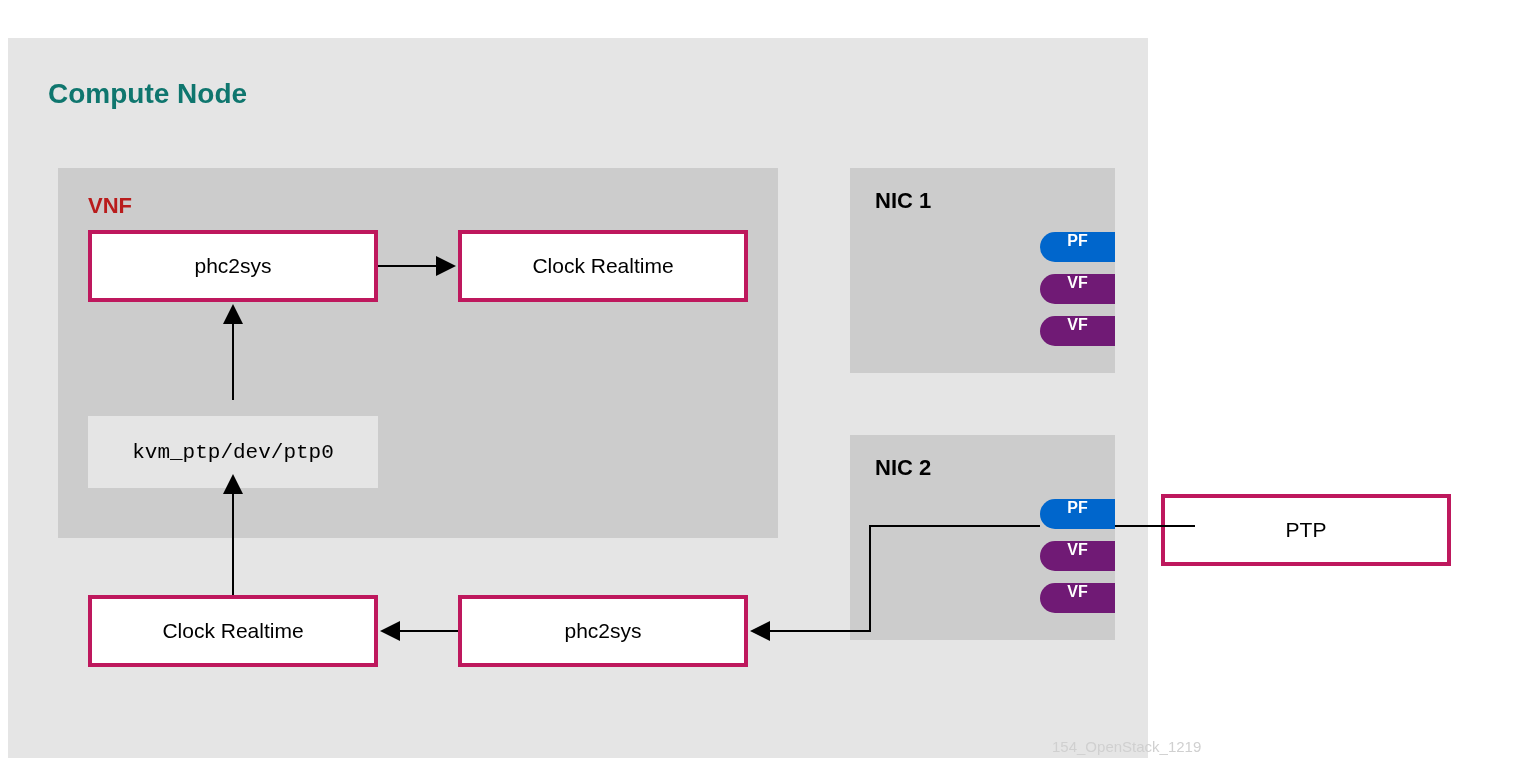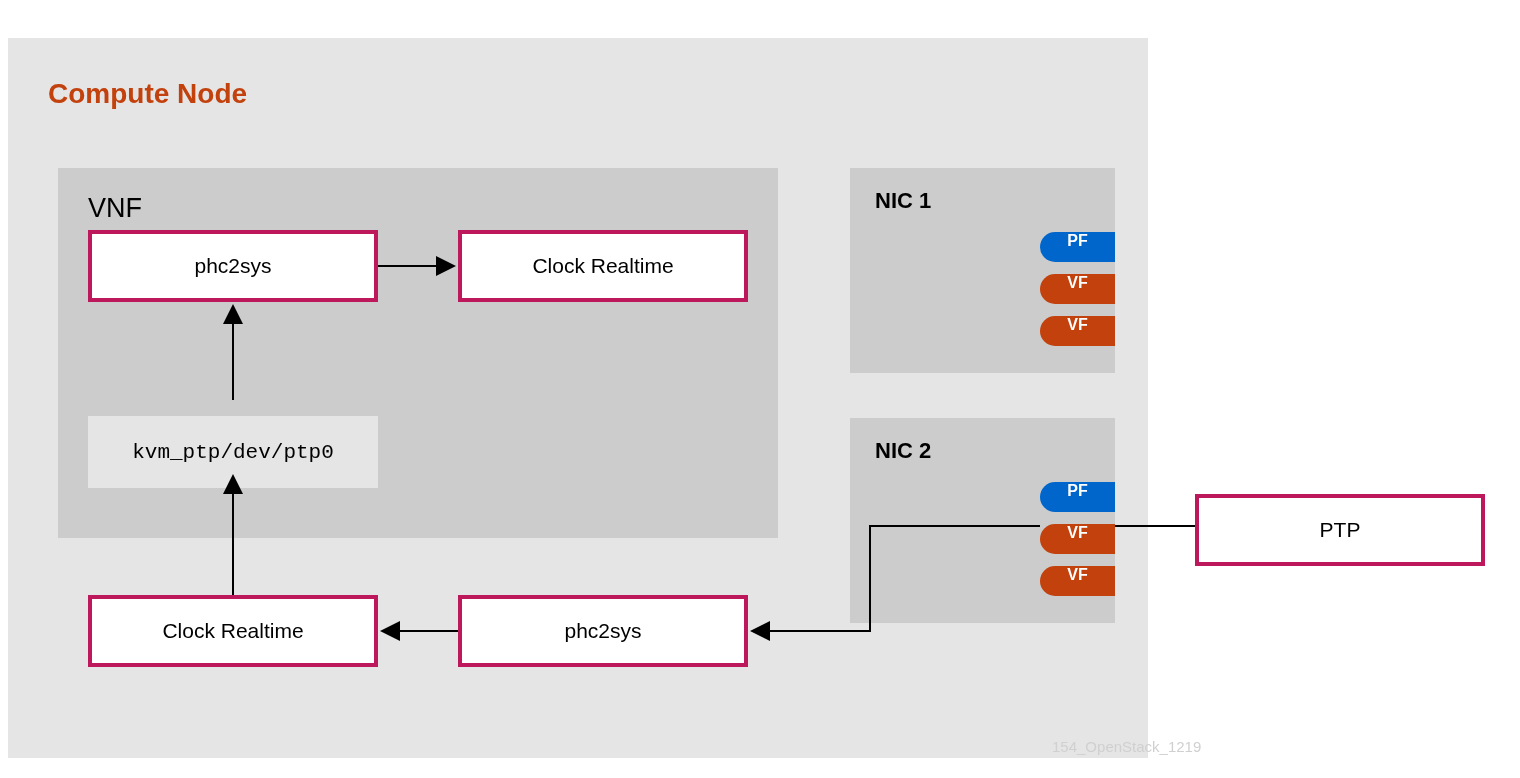--- a/index.html
+++ b/index.html
@@ -19,36 +19,36 @@
       left: 8px;
       top: 38px;
       width: 1140px;
       height: 720px;
       background: #e5e5e5;
       padding: 40px;
     }
     .compute-node-title {
       font-size: 28px;
       font-weight: 700;
-      color: #c2410c;
+      color: #0f766e;
       margin-bottom: 12px;
     }
     .vnf {
       position: absolute;
       left: 50px;
       top: 130px;
       width: 720px;
       height: 370px;
       background: #cccccc;
       padding: 25px 30px;
     }
     .vnf-title {
-      font-size: 27px;
-      font-weight: 400;
-      color: #000000;
+      font-size: 22px;
+      font-weight: 700;
+      color: #b91c1c;
       margin-bottom: 20px;
     }
     .box {
       background: #ffffff;
       border: 4px solid #be185d;
       display: flex;
       align-items: center;
       justify-content: center;
       font-size: 21px;
       color: #000;
@@ -85,21 +85,21 @@
       font-size: 16px;
       font-weight: 700;
       color: #fff;
       margin-bottom: 10px;
       margin-left: auto;
     }
     .pill-pf {
       background: #0066cc;
     }
     .pill-vf {
-      background: #c2410c;
+      background: #701a75;
       margin-top: 12px;
     }
     .watermark {
       position: absolute;
       color: #d0d0d0;
       font-size: 15px;
     }
     svg.arrows {
       position: absolute;
       left: 0;
@@ -144,34 +144,34 @@
       <span>PF</span>
     </div>
   <div class="pill pill-vf">
       <span>VF</span>
     </div>
   <div class="pill pill-vf">
       <span>VF</span>
     </div>
 </div>
 
-<div class="nic-box" style="left:850px; top:418px; width:265px; height:205px;">
+<div class="nic-box" style="left:850px; top:435px; width:265px; height:205px;">
   <div class="nic-title">NIC 2</div>
   <div class="pill pill-pf">
       <span>PF</span>
     </div>
   <div class="pill pill-vf">
       <span>VF</span>
     </div>
   <div class="pill pill-vf">
       <span>VF</span>
     </div>
 </div>
 
-<div class="box" style="left:1195px; top:494px; width:290px; height:72px;">
+<div class="box" style="left:1161px; top:494px; width:290px; height:72px;">
   <span>PTP</span>
 </div>
 
 <div class="watermark" style="left:1052px; top:738px;">154_OpenStack_1219</div>
 
 <svg class="arrows" width="1520" height="778">
   <defs>
     <marker id="arrowhead" markerWidth="10" markerHeight="10" refX="8" refY="5" orient="auto">
       <path d="M0,0 L10,5 L0,10 Z" fill="#000"></path>
     </marker>

